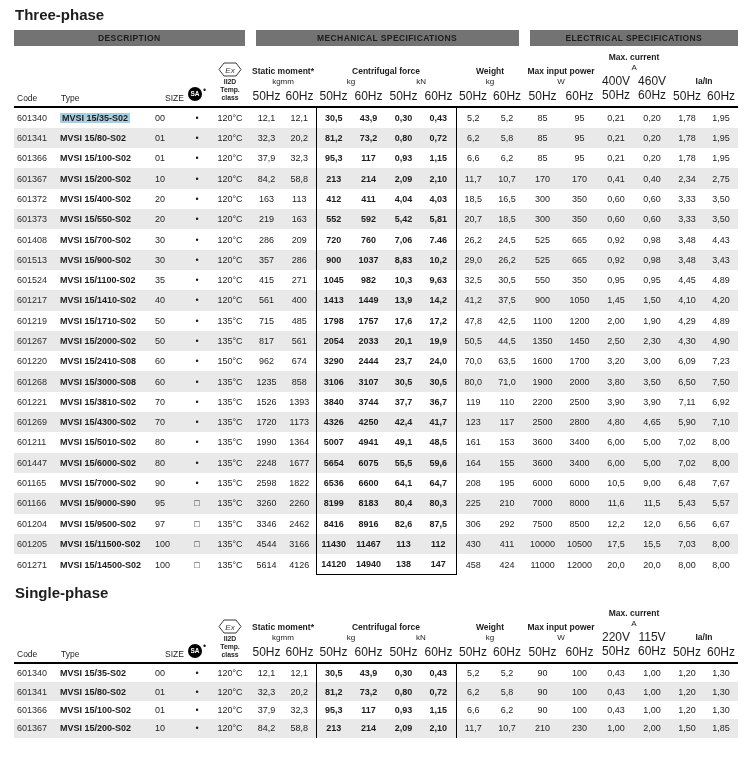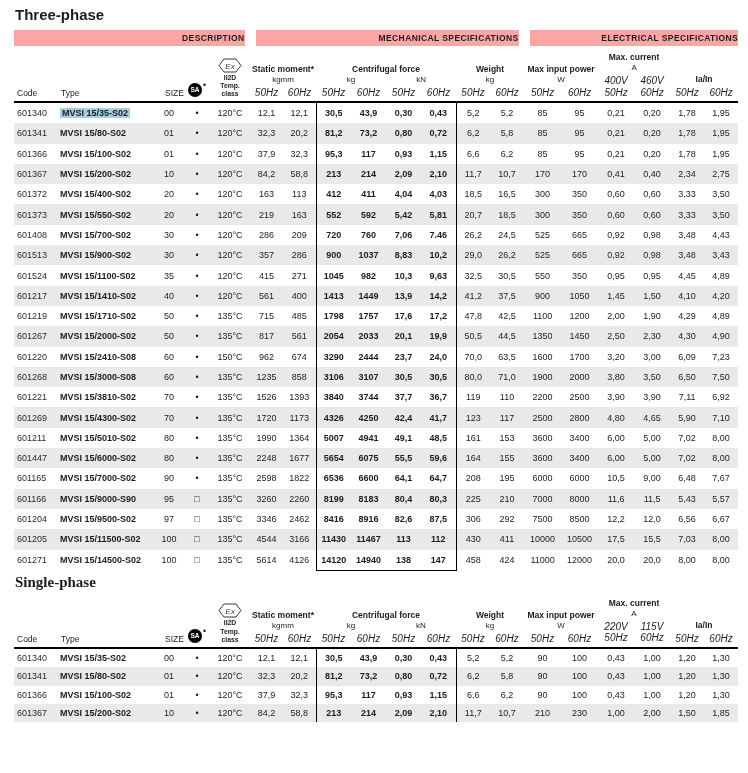--- a/index.html
+++ b/index.html
@@ -5,43 +5,43 @@
   html,body{margin:0;padding:0;background:#fff;}
   body{
     width:748px;height:773px;overflow:hidden;
     font-family:"Liberation Sans","DejaVu Sans",sans-serif;
     color:#1c1c1c;
   }
   .page{padding:6px 12px 0 14px;}
   .title{font-size:25px;font-weight:bold;margin:4px 0 0 0;letter-spacing:0;}
   .phase-heading{font-size:15px;font-weight:bold;margin:0 0 7px 1px;}
   .phase-heading.three{}
-  .phase-heading.single{margin-top:3px;font-family:Liberation Serif, serif;}
+  .phase-heading.single{margin-top:9px;}
 
   table.spec{border-collapse:collapse;table-layout:fixed;width:724px;}
   table.spec th,table.spec td{margin:0;overflow:hidden;}
 
   
   tr.bars th{
-    background:#fca5a5;font-size:8.5px;font-weight:bold;letter-spacing:.4px;
-    text-align:right;height:14px;padding:1px 0;border-bottom:6px solid #fff;
+    background:#737373;font-size:8.5px;font-weight:bold;letter-spacing:.4px;
+    text-align:center;height:14px;padding:1px 0;border-bottom:6px solid #fff;
   }
   tr.bars th.gap{border-left:11px solid #fff;}
 
   
   tr.colhead th{
     vertical-align:bottom;border-bottom:2px solid #000;
     padding:0 0 3px 0;font-weight:normal;
   }
   .h-left{text-align:left;font-size:8.5px;font-weight:bold;padding-left:3px !important;}
   .h-center{text-align:right;font-size:8.5px;font-weight:bold;}
   .g-label{font-size:8.5px;font-weight:bold;text-align:center;white-space:nowrap;}
   .g-unit{font-size:8px;text-align:center;margin-top:1px;min-height:9px;}
   .hzrow{display:flex;margin-top:3px;}
-  .hzrow>span{flex:1;text-align:center;font-size:10px;white-space:nowrap;font-style:italic;}
+  .hzrow>span{flex:1;text-align:center;font-size:12px;white-space:nowrap;}
   .unitrow{display:flex;margin-top:1px;}
   .unitrow>span{flex:1;text-align:center;font-size:8px;}
   .vcell{display:flex;flex-direction:column;line-height:1.15;}
 
   
   .h-csa{text-align:center;}
   .csa-circle{
     display:inline-block;width:14px;height:14px;border-radius:50%;
     background:#000;color:#fff;font-size:6.5px;font-weight:bold;
     line-height:14px;text-align:center;vertical-align:middle;
@@ -51,21 +51,21 @@
   .ex-svg{display:block;margin:0 auto 1px auto;}
   .atex{font-size:6.8px;font-weight:bold;text-align:center;line-height:1.2;}
 
   
   tbody tr:nth-child(even){background:#e9e9e9;}
   tbody td{font-size:9px;white-space:nowrap;}
   .sec-three tbody td{height:18.3px;}
   .sec-single tbody td{height:16.4px;}
   .c-code{text-align:left;padding-left:3px;color:#2a2a2a;}
   .c-type{text-align:left;font-weight:bold;padding-left:2px;}
-  .c-size{text-align:center;}
+  .c-size{text-align:left;}
   .c-csa{text-align:center;font-size:9px;}
   .c-temp{text-align:center;}
   .c-num{text-align:center;}
   .c-cf{font-weight:bold;}
   .box-l{border-left:1px solid #000;}
   .box-r{border-right:1px solid #000;}
   .box-b{border-bottom:1px solid #000;}
   .hl{background:#a7cfe2;padding:0 2px;}
 </style>
 </head>

